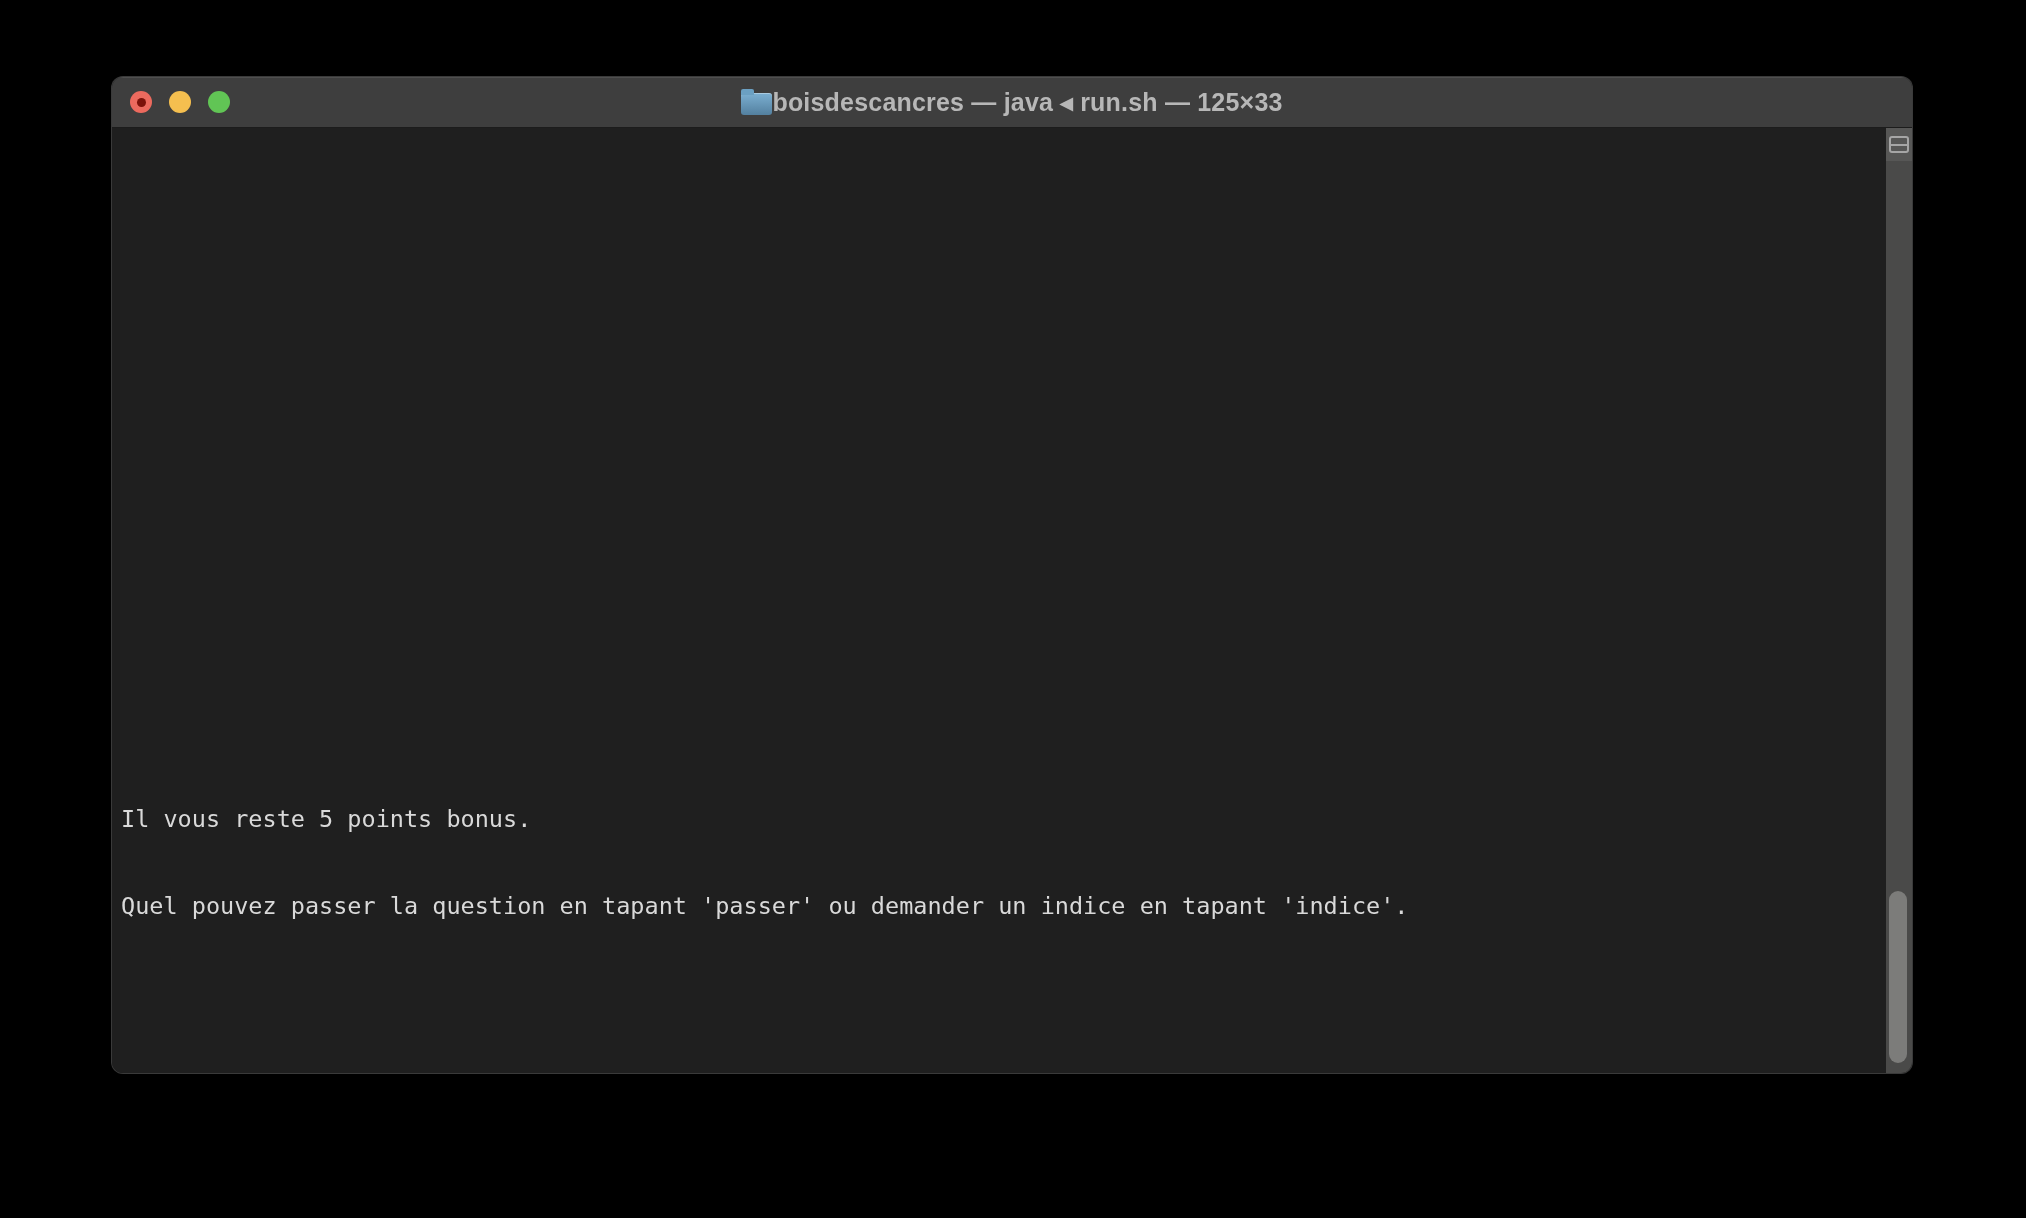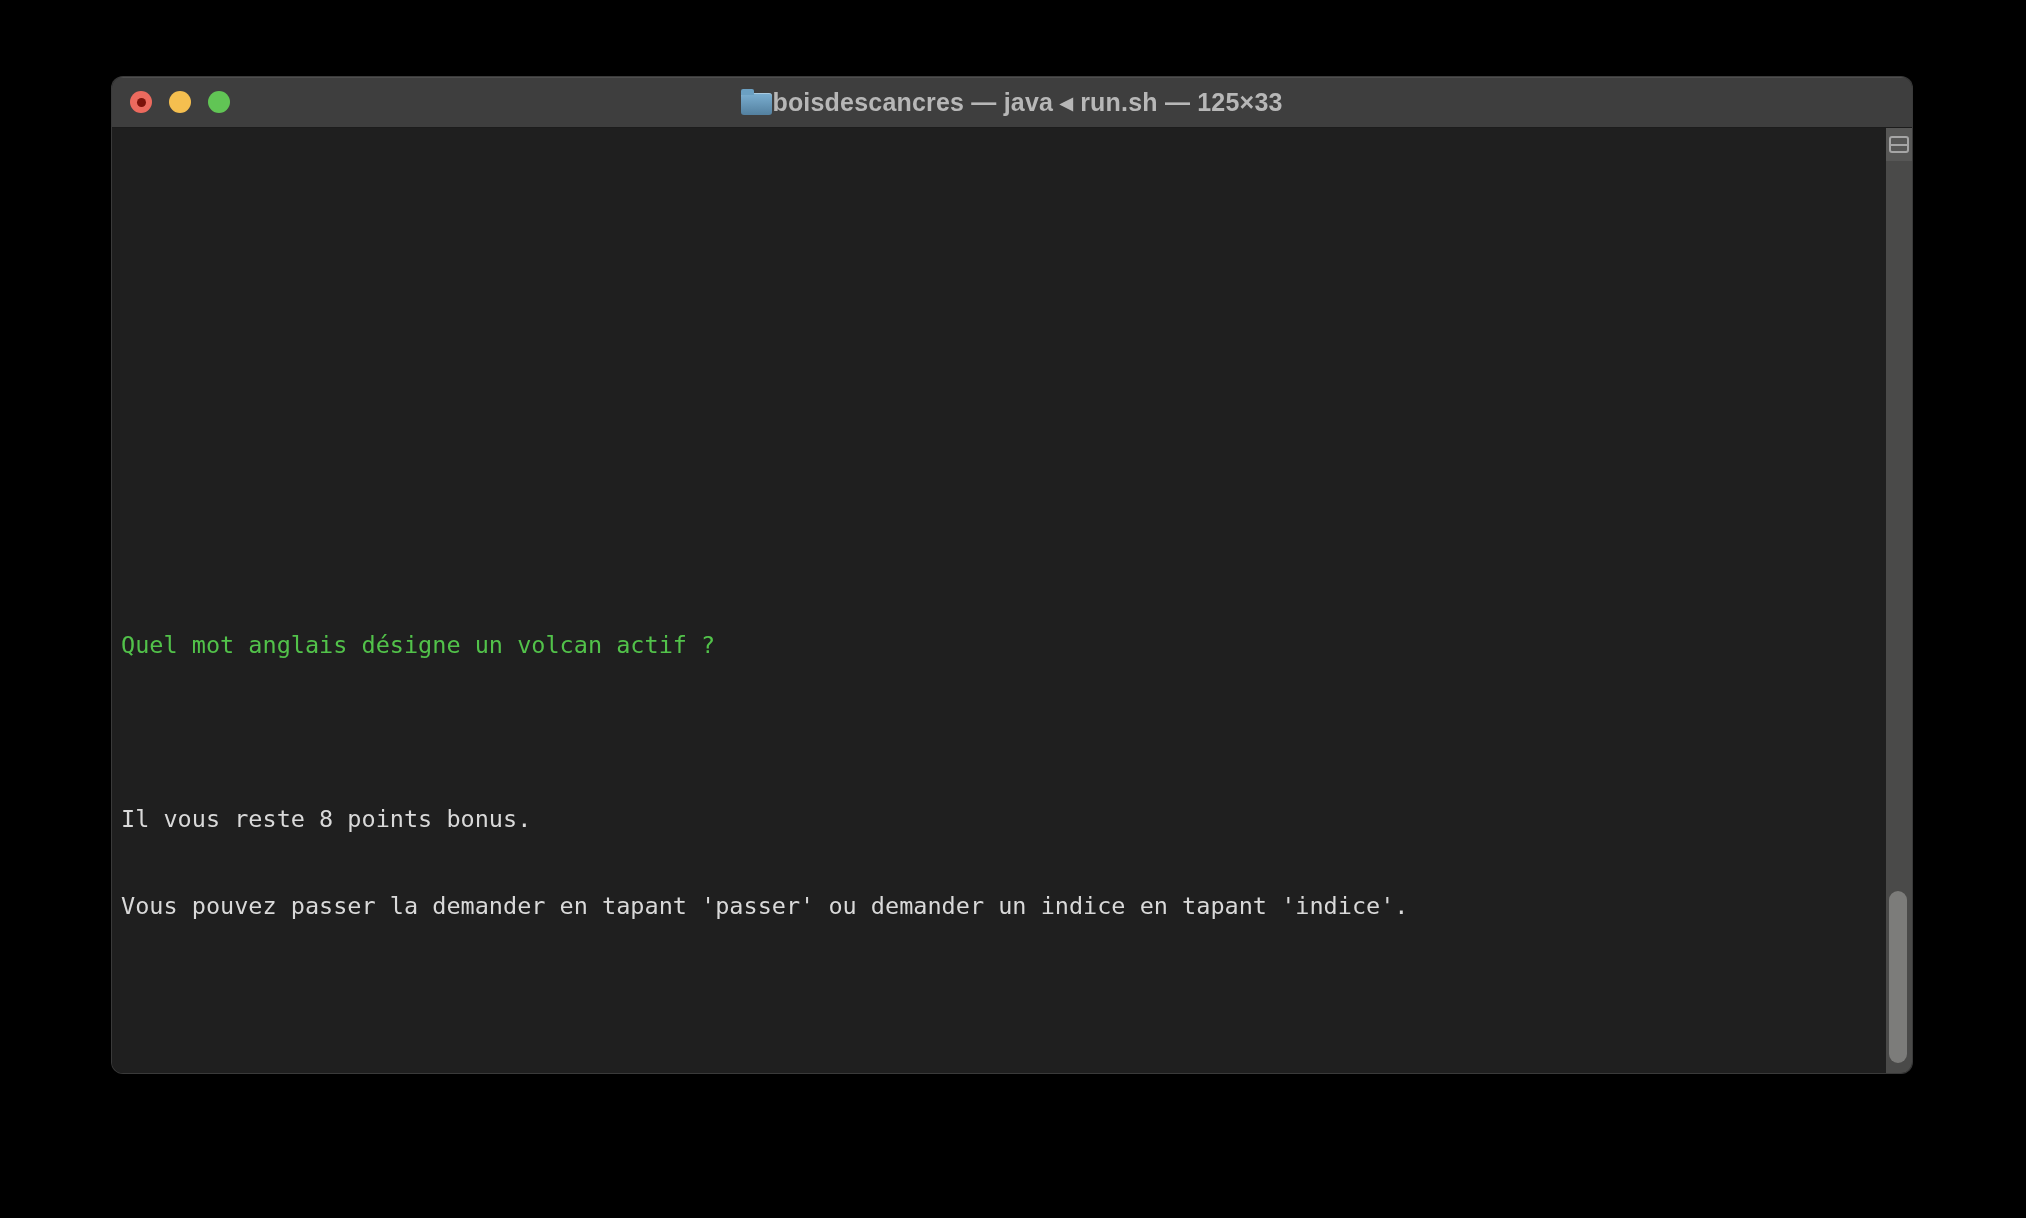--- a/index.html
+++ b/index.html
@@ -183,24 +183,23 @@
       </div>
       <div class="title">
         <span class="folder"><span class="tab"></span></span>
         <span>boisdescancres — java ◂ run.sh — 125×33</span>
       </div>
     </header>
 
     <div class="content">
 
       <div class="output">
-        <div class="line green-line">Quel mot anglais désigne un volcan actif ?</div>
         <div class="line"></div>
-        <div class="line">Il vous reste 8 points bonus.</div>
-        <div class="line">Vous pouvez passer la demander en tapant 'passer' ou demander un indice en tapant 'indice'.</div>
+        <div class="line">Il vous reste 5 points bonus.</div>
+        <div class="line">Quel pouvez passer la question en tapant 'passer' ou demander un indice en tapant 'indice'.</div>
         <div class="line"></div>
       </div>
 
       <div class="scrollstrip">
         <div class="splitbtn">
           <span class="split-icon"></span>
         </div>
         <div class="thumb"></div>
       </div>
 

